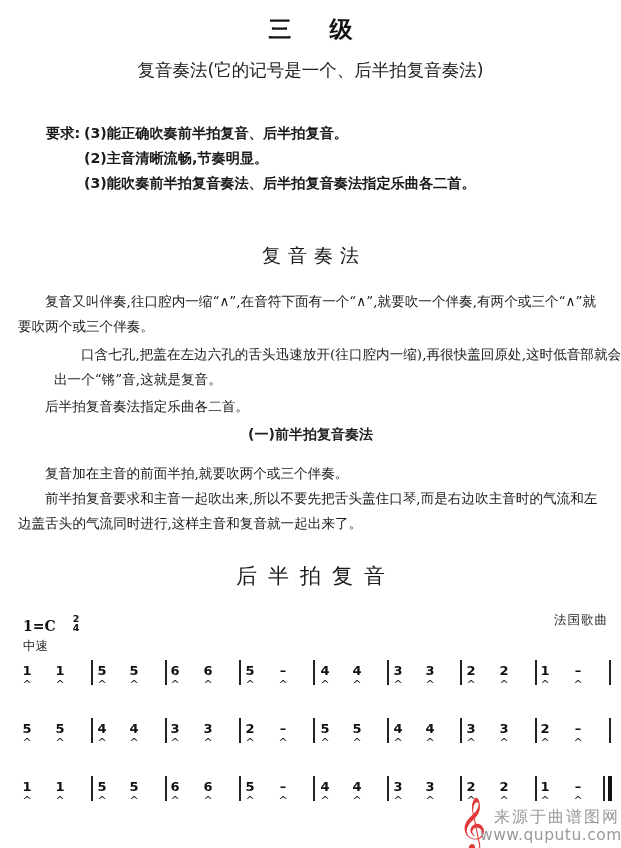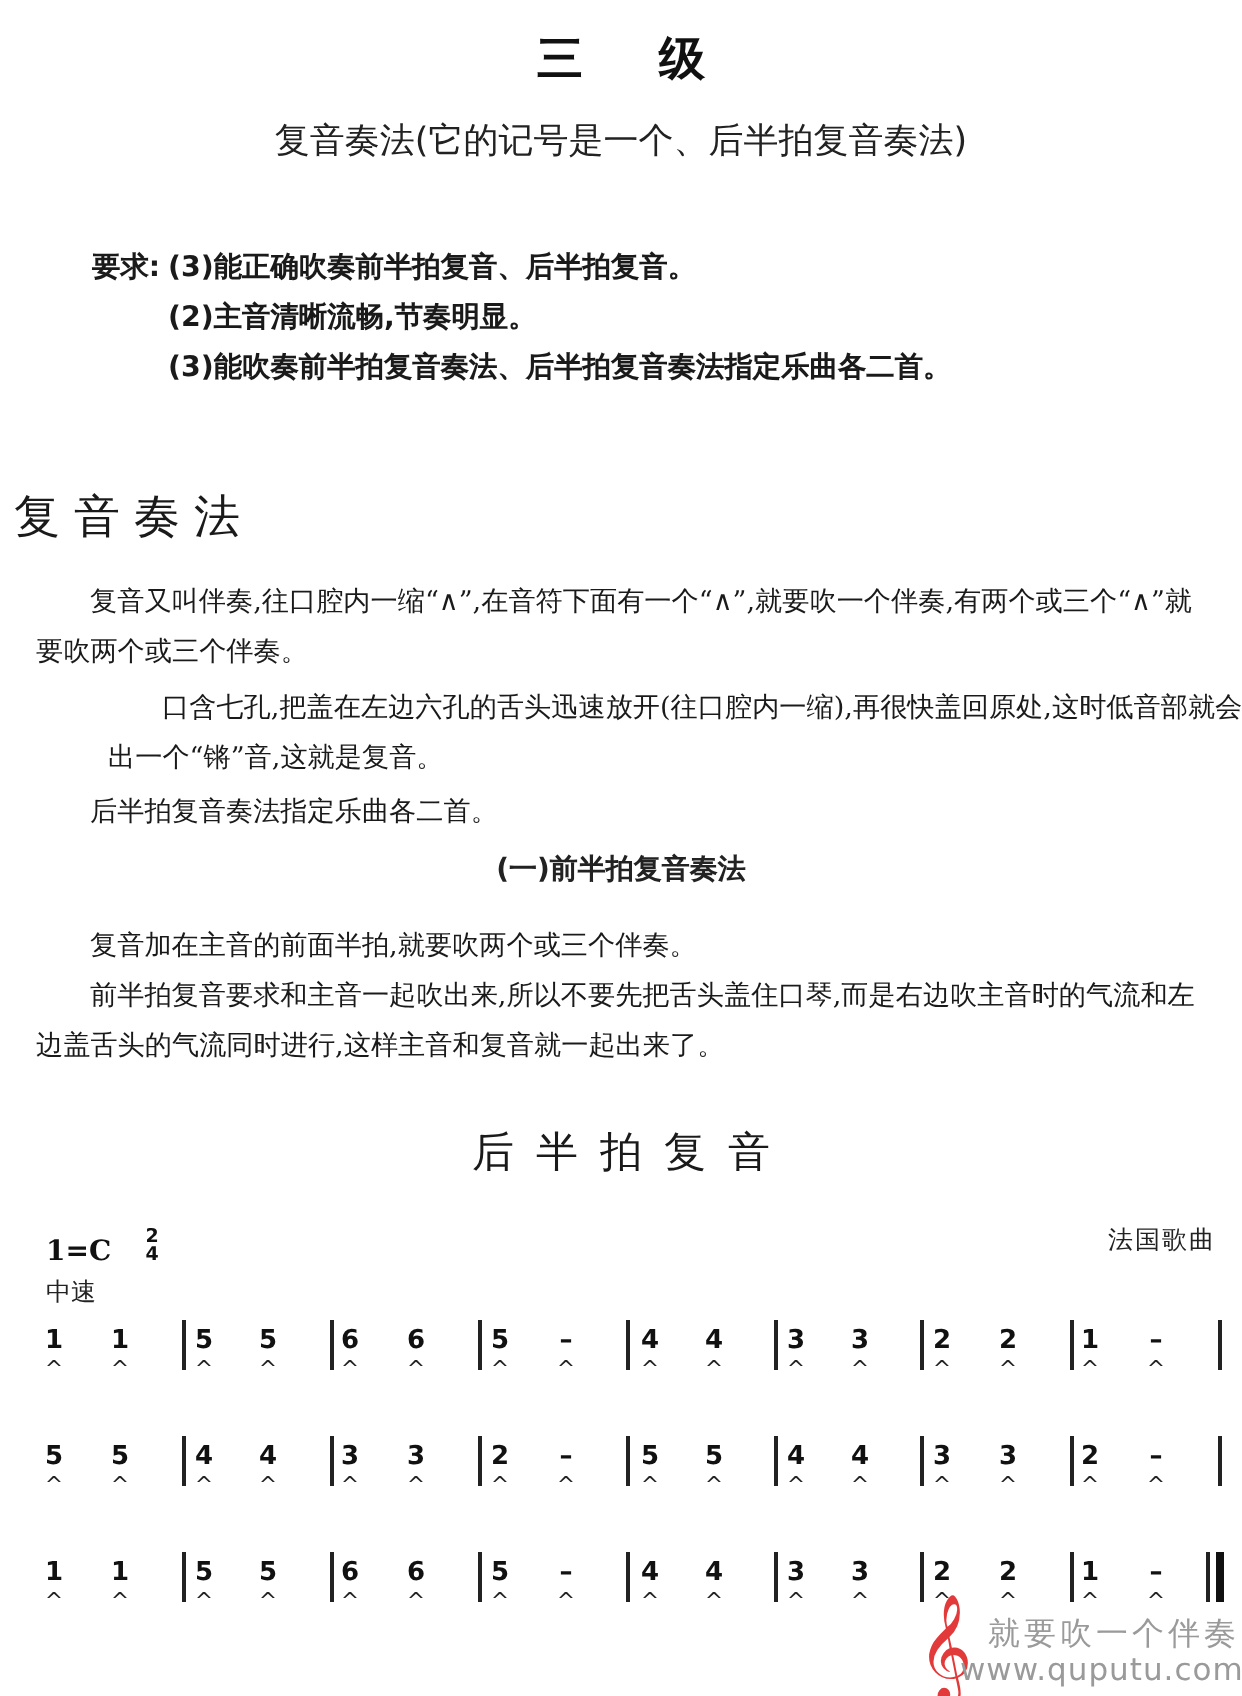--- a/index.html
+++ b/index.html
@@ -17,22 +17,22 @@
   .subtitle {
     top: 58px; left: 0; width: 621px; text-align: center;
     font-family: "DejaVu Sans", sans-serif; font-size: 17.5px; color: #222;
   }
   .req { font-family: "DejaVu Sans", sans-serif; font-weight: bold; font-size: 14.2px; color: #1a1a1a; }
   .req-label { left: 46px; top: 124px; }
   .req-1 { left: 84px; top: 124px; }
   .req-2 { left: 84px; top: 149px; }
   .req-3 { left: 84px; top: 174px; }
   .section-heading {
-    top: 243px; left: 0; width: 621px; text-align: left;
-    font-size: 23px; letter-spacing: 7px; text-indent: 7px; color: #1a1a1a;
+    top: 243px; left: 0; width: 621px; text-align: center;
+    font-size: 19px; letter-spacing: 7px; text-indent: 7px; color: #1a1a1a;
   }
   .para { font-size: 13.6px; color: #1a1a1a; left: 18px; width: 590px; white-space: normal; line-height: 25px; }
   .para .ind { display: inline-block; width: 27px; }
   .p1 { top: 289px; }
   .p2 { top: 342px; margin-left: 36px; }
   .p3 { top: 394px; }
   .sub-heading {
     top: 426px; left: 0; width: 621px; text-align: center;
     font-family: "DejaVu Sans", sans-serif; font-size: 14px; font-weight: bold; color: #222;
   }
@@ -224,16 +224,16 @@
       <div class="bar" style="left: 313px;"></div>
       <div class="bar" style="left: 387px;"></div>
       <div class="bar" style="left: 460px;"></div>
       <div class="bar" style="left: 535px;"></div>
       <div class="bar final" style="left: 603px;"></div>
       <div class="bar final2" style="left: 608px;"></div>
     </div>
 
   <div>
     <div class="abs wm-clef">𝄞</div>
-    <div class="abs wm-cn">就要吹一个伴奏</div>
+    <div class="abs wm-cn">来源于曲谱图网</div>
     <div class="abs wm-url">www.quputu.com</div>
   </div>
 </div>
 
 </body></html>

